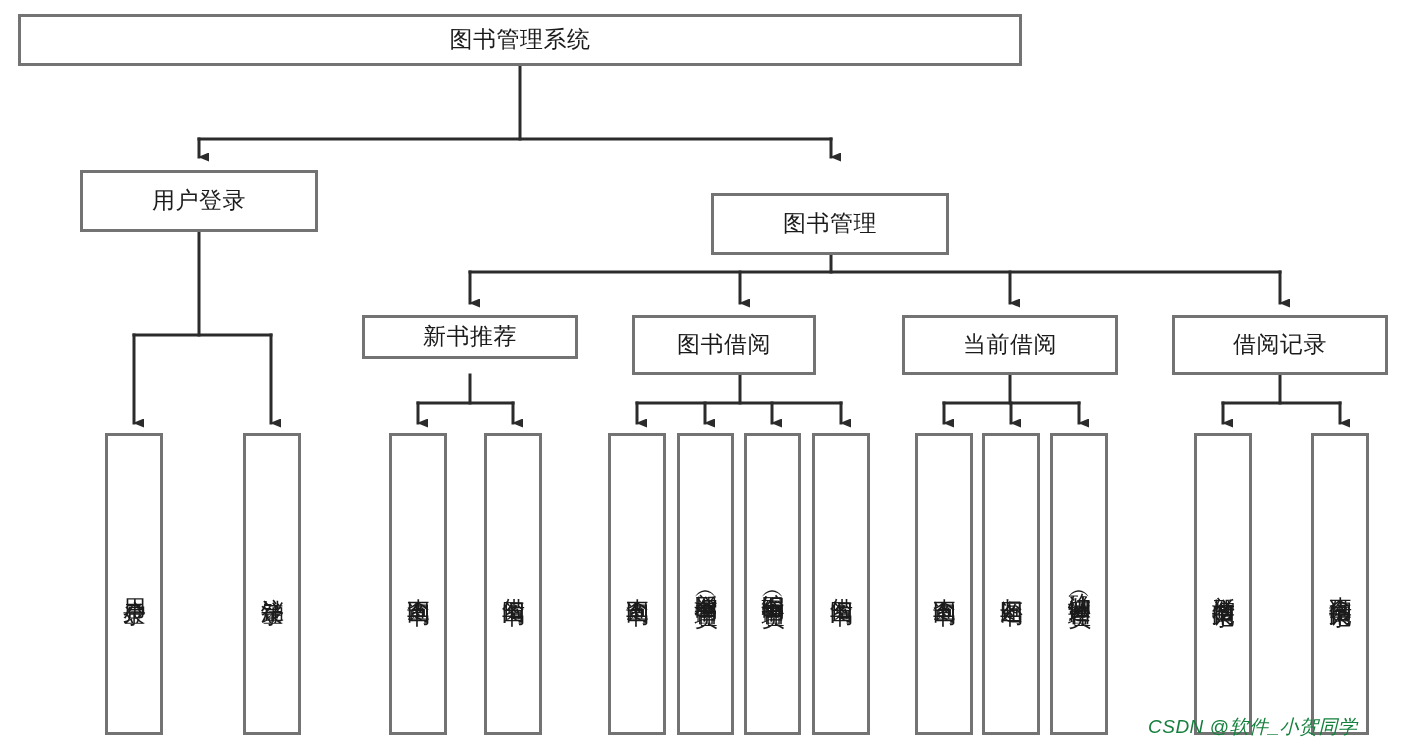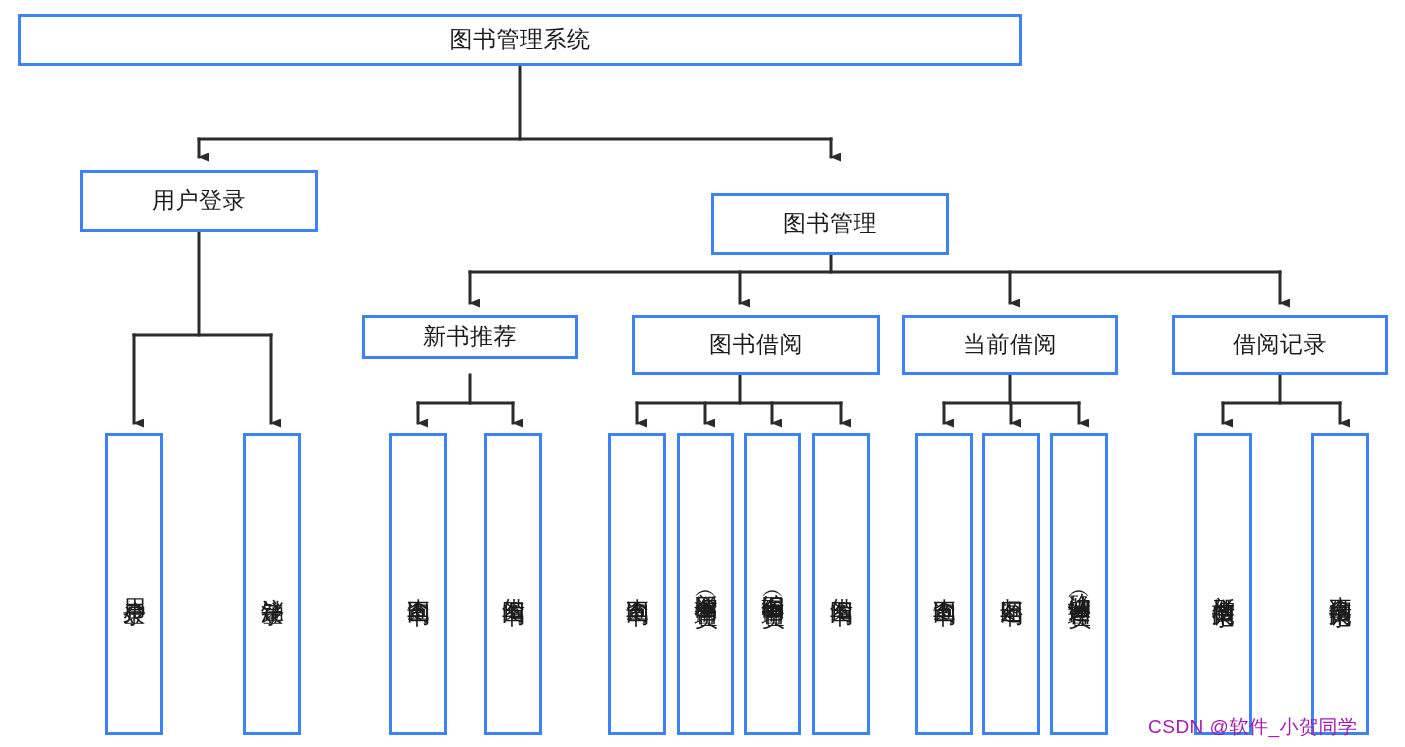--- a/index.html
+++ b/index.html
@@ -18,21 +18,21 @@
     position: absolute;
     left: 0;
     top: 0;
     width: 1405px;
     height: 747px;
   }
   .node-box {
     position: absolute;
     box-sizing: border-box;
     background: #ffffff;
-    border: 3px solid #3b82f6;
+    border: 3px solid #737373;
     display: flex;
     align-items: center;
     justify-content: center;
   }
   .node-box.level-root { border-width: 3px; }
   .node-label-h {
     font-size: 23px;
     color: #1b1b1b;
     line-height: 1.1;
     letter-spacing: 0.5px;
@@ -55,23 +55,24 @@
     top: 0;
     width: 1405px;
     height: 747px;
     pointer-events: none;
   }
   #watermark {
     position: absolute;
     left: 1148px;
     top: 714px;
     font-size: 19px;
-    color: #a21caf;
+    color: #15803d;
     white-space: nowrap;
     letter-spacing: 0.5px;
+    font-style: italic;
   }
 </style>
 </head>
 <body>
 
 <div id="diagram-root">
 
   <svg id="connector-layer" width="1405" height="747" viewBox="0 0 1405 747">
     <defs>
       <marker id="arrowhead" markerWidth="9" markerHeight="11" refX="4.5" refY="10" orient="auto" markerUnits="userSpaceOnUse">
@@ -130,21 +131,21 @@
   <div class="node-box" style="left:80px; top:170px; width:238px; height:62px;">
     <span class="node-label-h">用户登录</span>
   </div>
   <div class="node-box" style="left:711px; top:170px; width:238px; height:62px;margin-top:23px;">
     <span class="node-label-h">图书管理</span>
   </div>
 
   <div class="node-box" style="left:362px; top:315px; width:216px; height:44px;">
     <span class="node-label-h">新书推荐</span>
   </div>
-  <div class="node-box" style="left:632px; top:315px; width:248px; height:60px;">
+  <div class="node-box" style="left:632px; top:315px; width:184px; height:60px;">
     <span class="node-label-h">图书借阅</span>
   </div>
   <div class="node-box" style="left:902px; top:315px; width:216px; height:60px;">
     <span class="node-label-h">当前借阅</span>
   </div>
   <div class="node-box" style="left:1172px; top:315px; width:216px; height:60px;">
     <span class="node-label-h">借阅记录</span>
   </div>
 
   <div class="node-box" style="left:105px; top:433px; width:58px; height:302px;">

